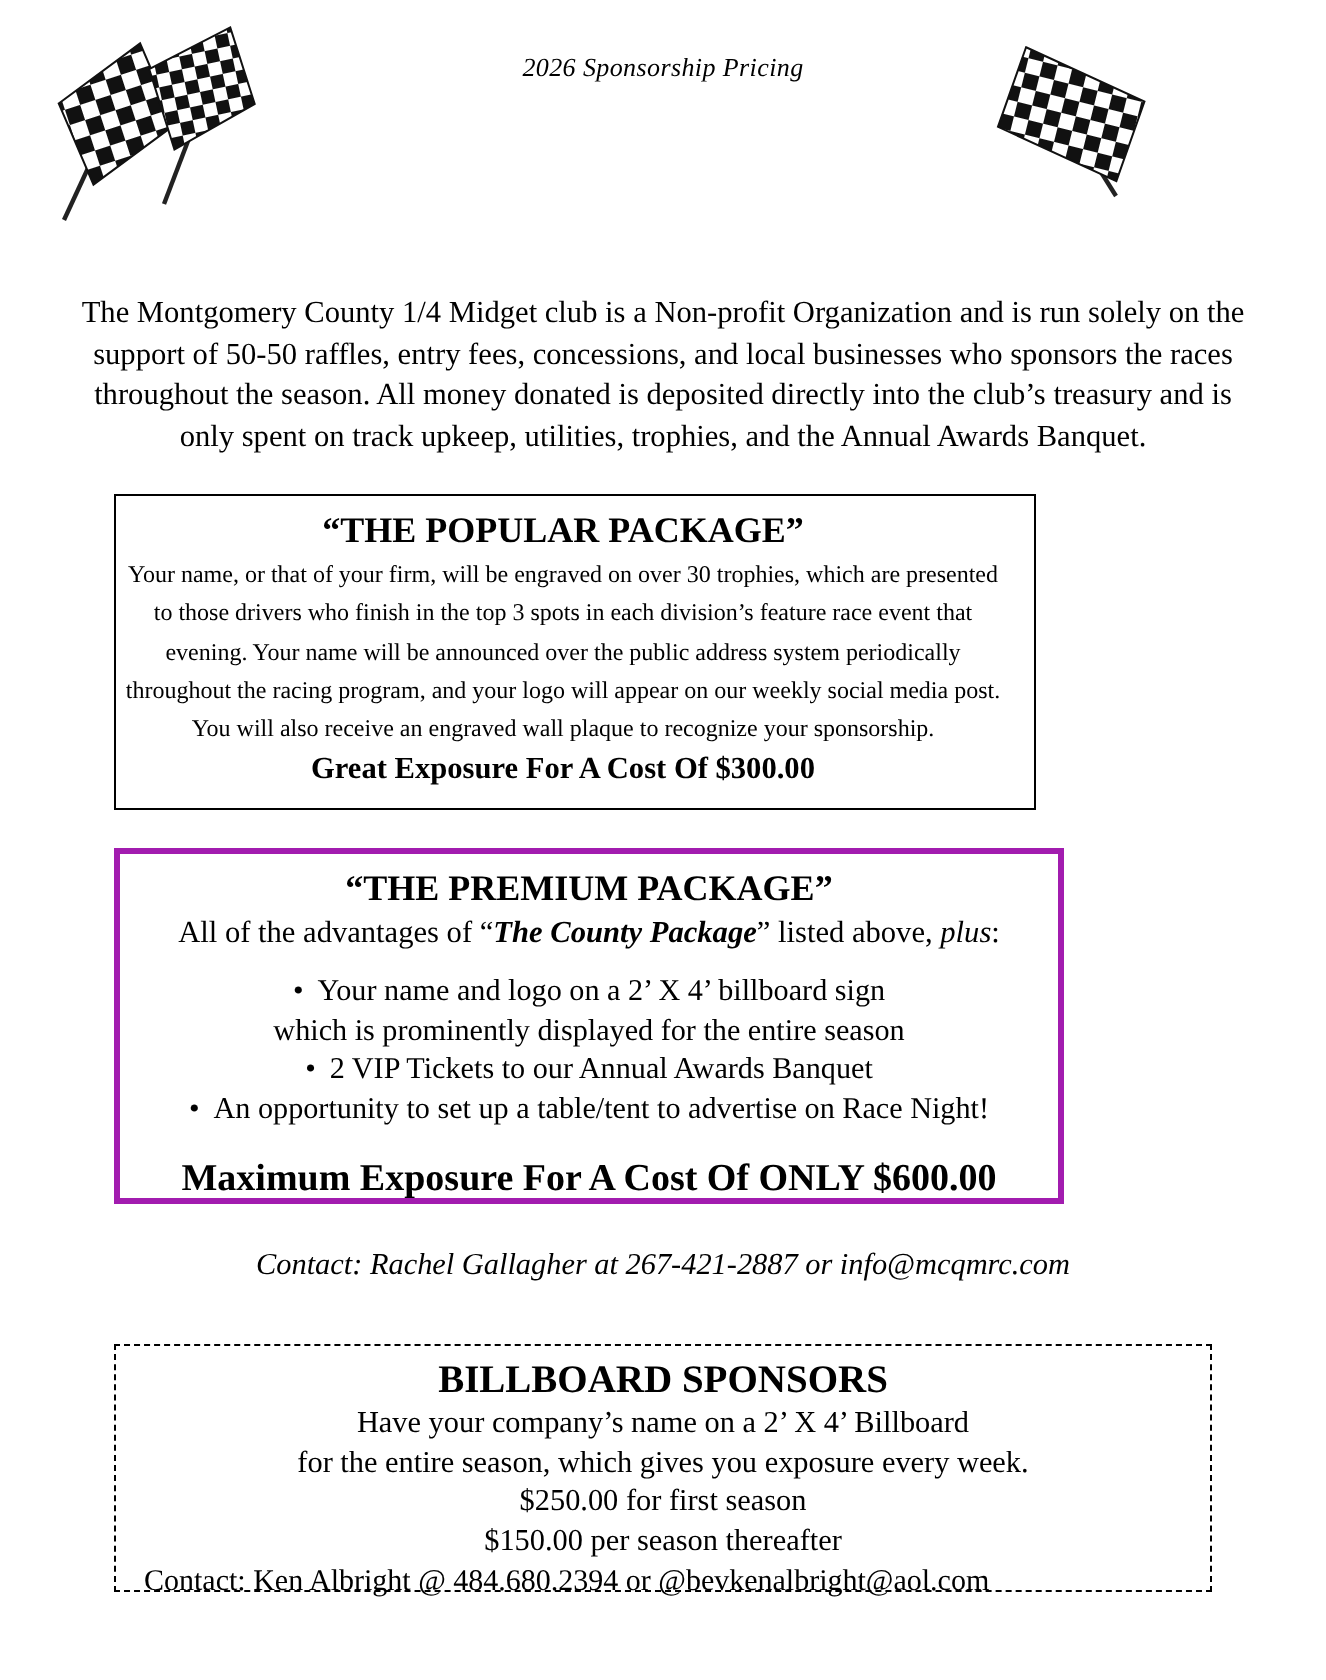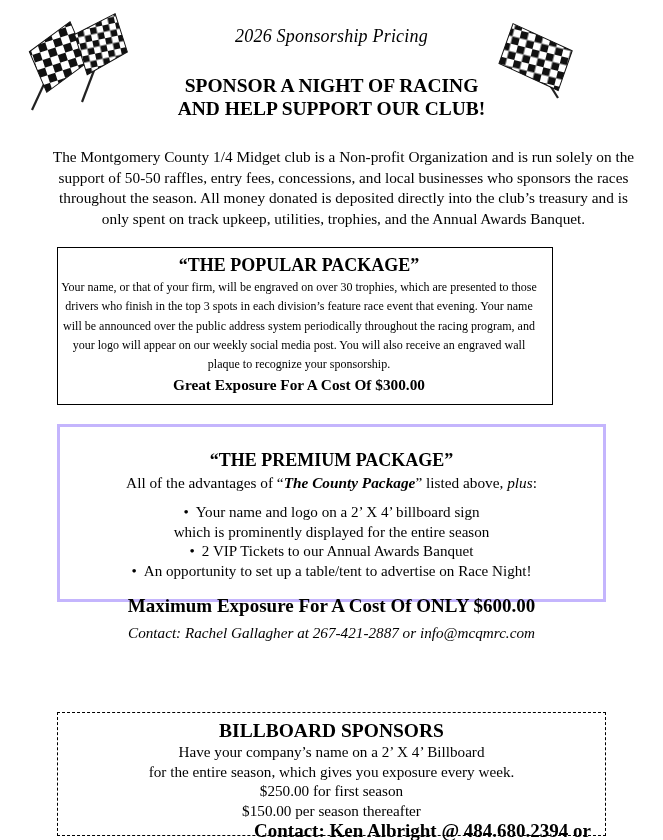--- a/index.html
+++ b/index.html
@@ -29,76 +29,75 @@
   .flag svg { display: block; }
 
   
   .doc-title {
     position: absolute;
     top: 26px;
     left: 0;
     width: 663px;
     text-align: center;
     font-style: italic;
-    font-size: 18px;
+    font-size: 13px;
     letter-spacing: .2px;
   }
   .headline {
     position: absolute;
     top: 74px;
     left: 0;
     width: 663px;
     text-align: center;
     font-weight: bold;
     font-size: 19.5px;
     line-height: 23px;
   }
   .headline div { white-space: nowrap; }
 
   
   .intro {
     position: absolute;
     top: 147px;
-    left: 50px;
+    left: 38px;
     width: 587px;
     text-align: center;
     font-size: 15.3px;
     line-height: 20.5px;
   }
 
   
   .box {
     position: absolute;
     box-sizing: border-box;
     background: #fff;
   }
   .box-popular {
     top: 247px;
     left: 57px;
-    width: 496px;
+    width: 461px;
     height: 158px;
     border: 1.5px solid #000;
     padding: 6px 14px 0 2px;
   }
   .box-premium {
     top: 424px;
     left: 57px;
-    width: 549px;
+    width: 475px;
     height: 178px;
-    border: 3px solid #c4b5fd;
-    padding: 22px 14px 0 14px;
+    border: 3px solid #a21caf;
+    padding: 6px 14px 0 14px;
   }
   .box-billboard {
     top: 672px;
     left: 57px;
     width: 549px;
     height: 124px;
     border: 1.5px dashed #000;
     padding: 6px 14px 0 14px;
-    margin-top: 40px;
   }
 
   .pkg-title {
     text-align: center;
     font-size: 18px;
     font-weight: bold;
     line-height: 22px;
     margin: 0 0 2px 0;
   }
   .pkg-body {
@@ -162,23 +161,23 @@
     font-size: 19.5px;
     font-weight: bold;
     line-height: 23px;
   }
   .bb-line {
     text-align: center;
     font-size: 15.2px;
     line-height: 19.6px;
   }
   .bb-contact {
-    text-align: right;
-    font-size: 19px;
-    font-weight: bold;
+    text-align: left;
+    font-size: 15px;
+    font-weight: normal;
     line-height: 20px;
     margin-top: 1px;
   }
 </style>
 </head>
 <body>
 
 <div class="page">
 
   <div class="flag" style="top:10px; left:10px;">
@@ -220,24 +219,20 @@
       </defs>
       <line x1="22" y1="14" x2="66" y2="84" stroke="#222" stroke-width="2.2"></line>
       <g transform="rotate(14 22 14)">
         <path d="M20,10 L84,22 L80,64 L16,52 Z" fill="url(#chk3)" stroke="#111" stroke-width="1"></path>
       </g>
     </svg>
   </div>
 
   <div class="doc-title">2026 Sponsorship Pricing</div>
 
-  <div class="headline">
-    <div>SPONSOR A NIGHT OF RACING</div>
-    <div>AND HELP SUPPORT OUR CLUB!</div>
-  </div>
 
   <div class="intro">The Montgomery County 1/4 Midget club is a Non-profit Organization and is run solely on the support of 50-50 raffles, entry fees, concessions, and local businesses who sponsors the races throughout the season.  All money donated is deposited directly into the club’s treasury and is only spent on track upkeep, utilities, trophies, and the Annual Awards Banquet.</div>
 
   <div class="box box-popular">
     <div class="pkg-title">“THE POPULAR PACKAGE”</div>
     <div class="pkg-body">Your name, or that of your firm, will be engraved on over 30 trophies, which are presented to those drivers who finish in the top 3 spots in each division’s feature race event that evening. Your name will be announced over the public address system periodically throughout the racing program, and your logo will appear on our weekly social media post. You will also receive an engraved wall plaque to recognize your sponsorship.</div>
     <div class="pkg-cost">Great Exposure For A Cost Of $300.00</div>
   </div>
 
   <div class="box box-premium">

